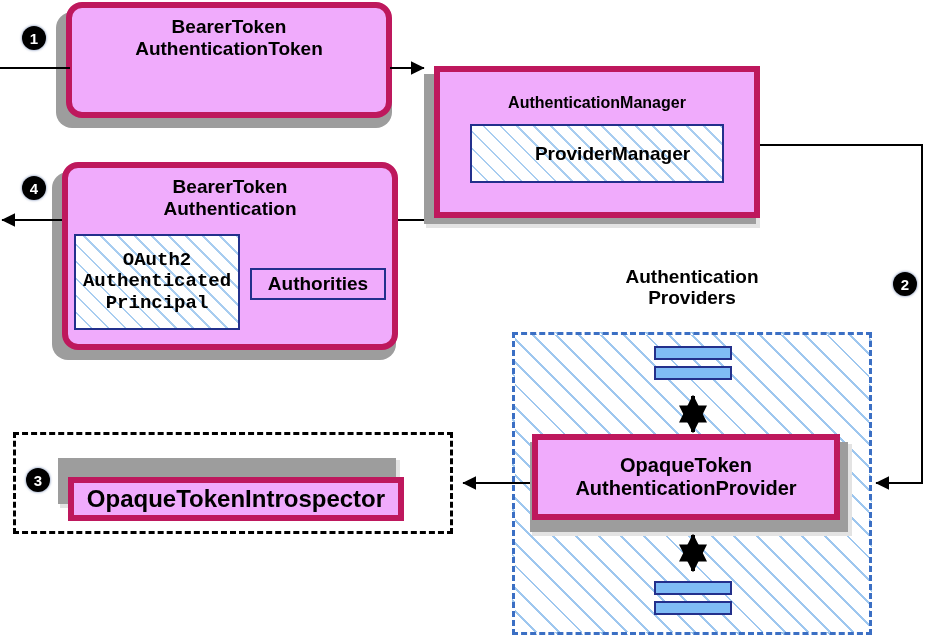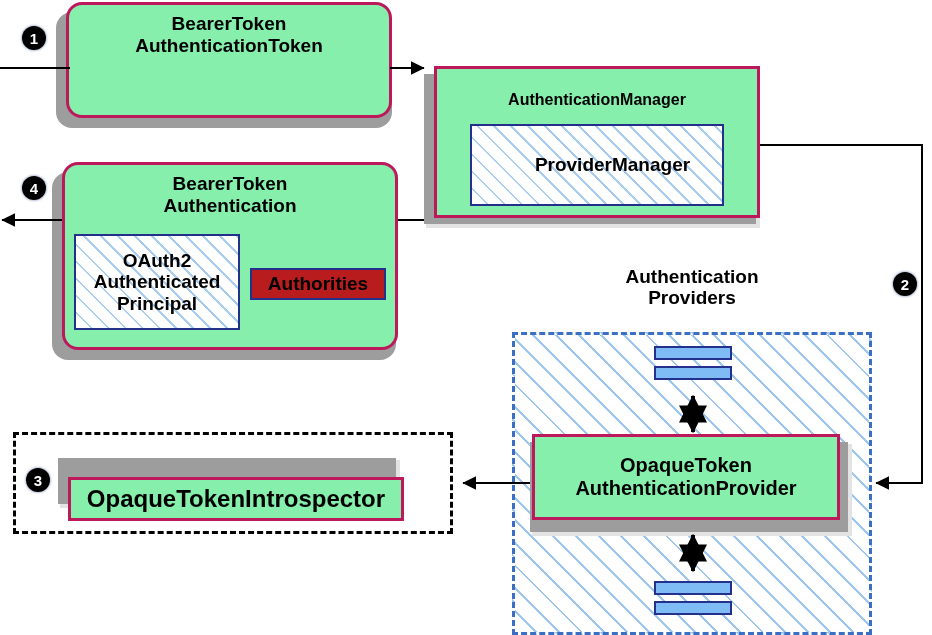--- a/index.html
+++ b/index.html
@@ -15,22 +15,22 @@
     position: relative;
     width: 932px;
     height: 635px;
     background: #ffffff;
     overflow: hidden;
   }
 
   
   .node {
     position: absolute;
-    background: #86efac;
-    border: 3px solid #be185d;
+    background: #f0abfc;
+    border: 6px solid #be185d;
     box-sizing: border-box;
     color: #000000;
     font-weight: bold;
     text-align: center;
     line-height: 1.16;
   }
   .node.rounded { border-radius: 16px; }
   .node-title {
     position: absolute;
     left: 0; right: 0;
@@ -70,21 +70,21 @@
     align-items: center;
     justify-content: center;
     text-align: center;
     line-height: 1.12;
     white-space: pre-line;
   }
   .plain-box {
     position: absolute;
     box-sizing: border-box;
     border: 2px solid #23308c;
-    background: #b91c1c;
+    background: #f0abfc;
     color: #000;
     font-weight: bold;
     display: flex;
     align-items: center;
     justify-content: center;
     text-align: center;
   }
 
   
   .dashed-black {
@@ -195,28 +195,28 @@
   <div class="node rounded" style="left:66px; top:2px; width:326px; height:116px; z-index:5;">
     <div class="node-title" style="top:8px; font-size:19px;">BearerToken
 AuthenticationToken</div>
   </div>
 
   <div class="shadow-light" style="left:426px; top:76px; width:334px; height:152px;"></div>
   <div class="shadow-dark" style="left:424px; top:74px; width:332px; height:150px;"></div>
   <div class="node" style="left:434px; top:66px; width:326px; height:152px; z-index:5;">
     <div class="node-title" style="top:22px; font-size:16px;">AuthenticationManager</div>
   </div>
-  <div class="hatch-box" style="left:470px; top:124px; width:254px; height:82px; font-size:19px; z-index:6;padding-left:31px;">ProviderManager</div>
+  <div class="hatch-box" style="left:470px; top:124px; width:254px; height:59px; font-size:19px; z-index:6;padding-left:31px;">ProviderManager</div>
 
   <div class="shadow-dark shadow-rounded" style="left:52px; top:172px; width:344px; height:188px;"></div>
   <div class="node rounded" style="left:62px; top:162px; width:336px; height:188px; z-index:5;">
     <div class="node-title" style="top:8px; font-size:19px;">BearerToken
 Authentication</div>
   </div>
-  <div class="hatch-box" style="left:74px; top:234px; width:166px; height:96px; font-size:19px; z-index:6;">OAuth2
+  <div class="hatch-box" style="left:74px; top:234px; width:166px; height:96px; font-size:19px; z-index:6;font-family:Liberation Mono, monospace;">OAuth2
 Authenticated
 Principal</div>
   <div class="plain-box" style="left:250px; top:268px; width:136px; height:32px; font-size:19px; z-index:7;">Authorities</div>
 
   <div class="group-label" style="left:562px; top:266px; width:260px; font-size:19px;">Authentication
 Providers</div>
 
   <div class="dashed-blue-hatched" style="left:512px; top:332px; width:360px; height:303px;"></div>
 
   <div class="mini-bar" style="left:654px; top:346px; width:78px; height:14px; z-index:8;"></div>

